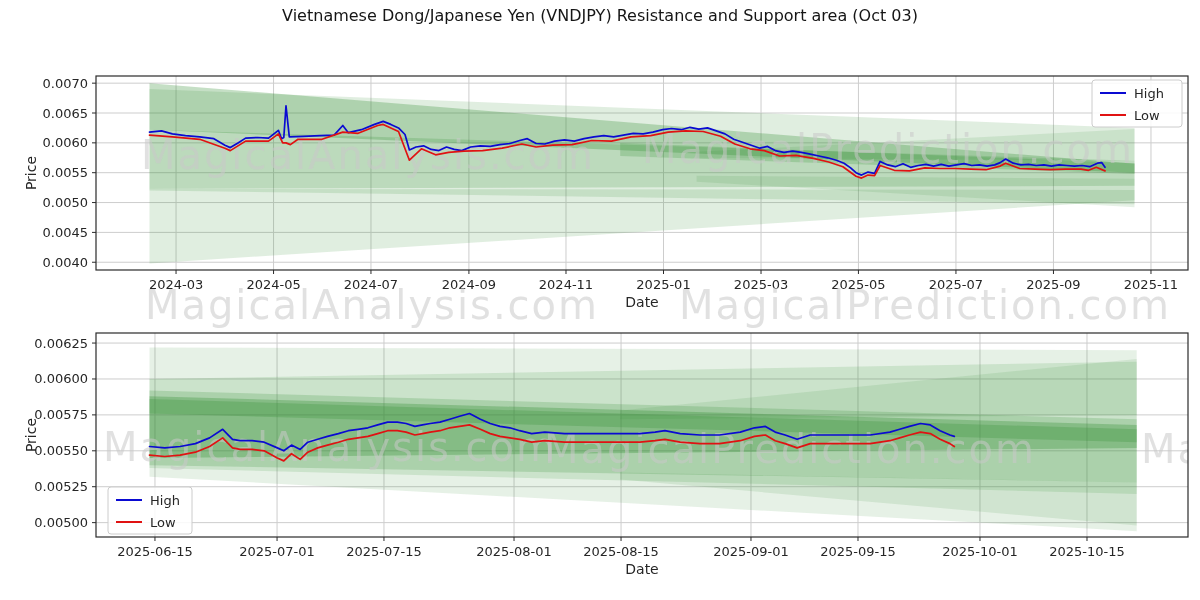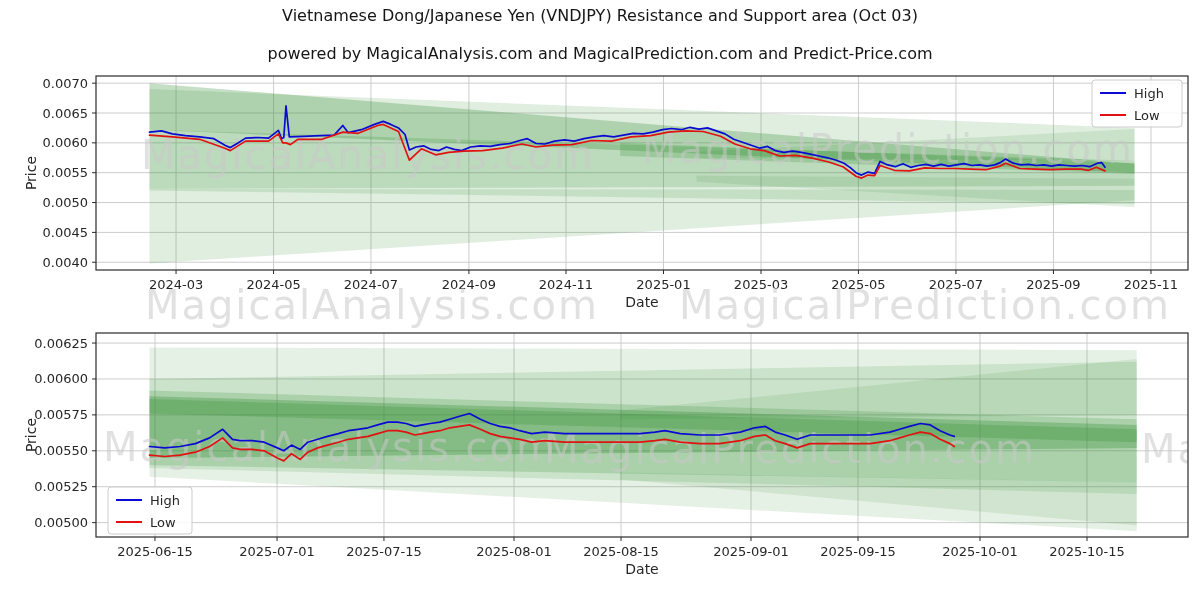--- a/index.html
+++ b/index.html
@@ -12,21 +12,20 @@
   .tick-label{font-size:13px;fill:#262626;}
   .ax-label{font-size:14px;fill:#262626;}
   .legend-label{font-size:13px;fill:#262626;}
   .wm{font-size:40px;letter-spacing:2px;fill:#c9c9c9;fill-opacity:0.55;}
 </style>
 </head>
 <body>
 
 <div class="fig">
   <div class="title">Vietnamese Dong/Japanese Yen (VNDJPY) Resistance and Support area (Oct 03)</div>
-  <div class="subtitle">powered by MagicalAnalysis.com and MagicalPrediction.com and Predict-Price.com</div>
   <svg id="fig-svg" width="1200" height="600">
       <defs>
         <clipPath id="clip0">
           <rect x="96" y="76" width="1092" height="194"></rect>
         </clipPath>
         <clipPath id="clip1">
           <rect x="96" y="333" width="1092" height="204"></rect>
         </clipPath>
       </defs>
       <g>

